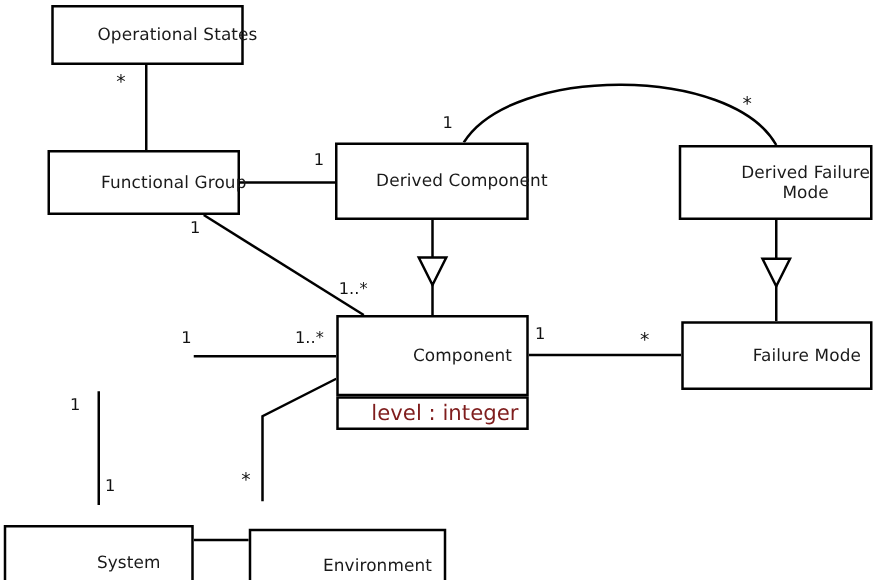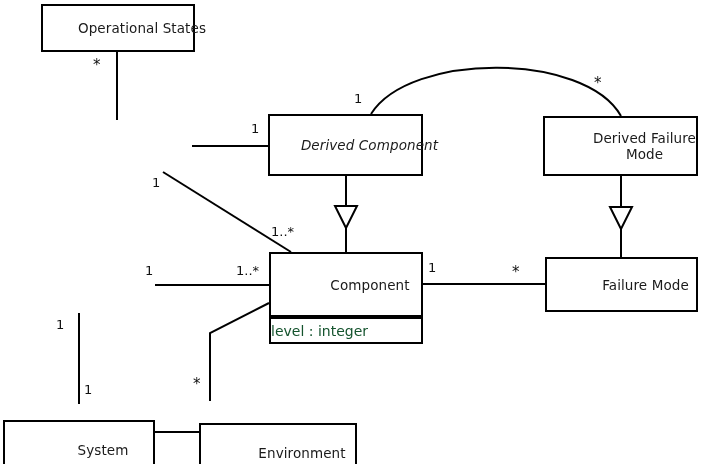--- a/index.html
+++ b/index.html
@@ -47,23 +47,23 @@
   }
   .uml-attr-compartment {
     position: absolute;
     box-sizing: border-box;
     background: #ffffff;
     border: 2px solid #000000;
     border-top: 2px solid #000000;
     display: flex;
     align-items: center;
     justify-content: flex-start;
-    font-size: 14px;
-    color: #14532d;
-    padding-left: 0;
+    font-size: 17px;
+    color: #7f1d1d;
+    padding-left: 26px;
     z-index: 5;
   }
   .mult-label {
     position: absolute;
     font-size: 13px;
     color: #111111;
     white-space: nowrap;
     z-index: 8;
     line-height: 1;
   }
@@ -88,21 +88,24 @@
       <polyline points="155,285 269,285" fill="none" stroke="#000000" stroke-width="2" stroke-linejoin="miter"></polyline>
       <polyline points="423,284 545,284" fill="none" stroke="#000000" stroke-width="2" stroke-linejoin="miter"></polyline>
       <polyline points="79,313 79,404" fill="none" stroke="#000000" stroke-width="2" stroke-linejoin="miter"></polyline>
       <polyline points="155,432 199,432" fill="none" stroke="#000000" stroke-width="2" stroke-linejoin="miter"></polyline>
       <polyline points="210,401 210,333 269,303" fill="none" stroke="#000000" stroke-width="2" stroke-linejoin="miter"></polyline>
     </svg>
 
 <div class="uml-class" style="left: 41px; top: 4px; width: 154px; height: 48px;">
       <div class="uml-name-compartment">Operational States</div>
     </div>
-    <div class="uml-class" style="left: 268px; top: 114px; width: 155px; height: 62px; font-style: italic;">
+    <div class="uml-class" style="left: 38px; top: 120px; width: 154px; height: 52px;">
+      <div class="uml-name-compartment">Functional Group</div>
+    </div>
+    <div class="uml-class" style="left: 268px; top: 114px; width: 155px; height: 62px;">
       <div class="uml-name-compartment">Derived Component</div>
     </div>
     <div class="uml-class" style="left: 543px; top: 116px; width: 155px; height: 60px;">
       <div class="uml-name-compartment">Derived Failure Mode</div>
     </div>
     <div class="uml-class" style="left: 269px; top: 252px; width: 154px; height: 65px;">
       <div class="uml-name-compartment">Component</div>
     </div>
     <div class="uml-attr-compartment" style="left: 269px; top: 317px; width: 154px; height: 27px;">level : integer</div>
     <div class="uml-class" style="left: 545px; top: 257px; width: 153px; height: 55px;">

